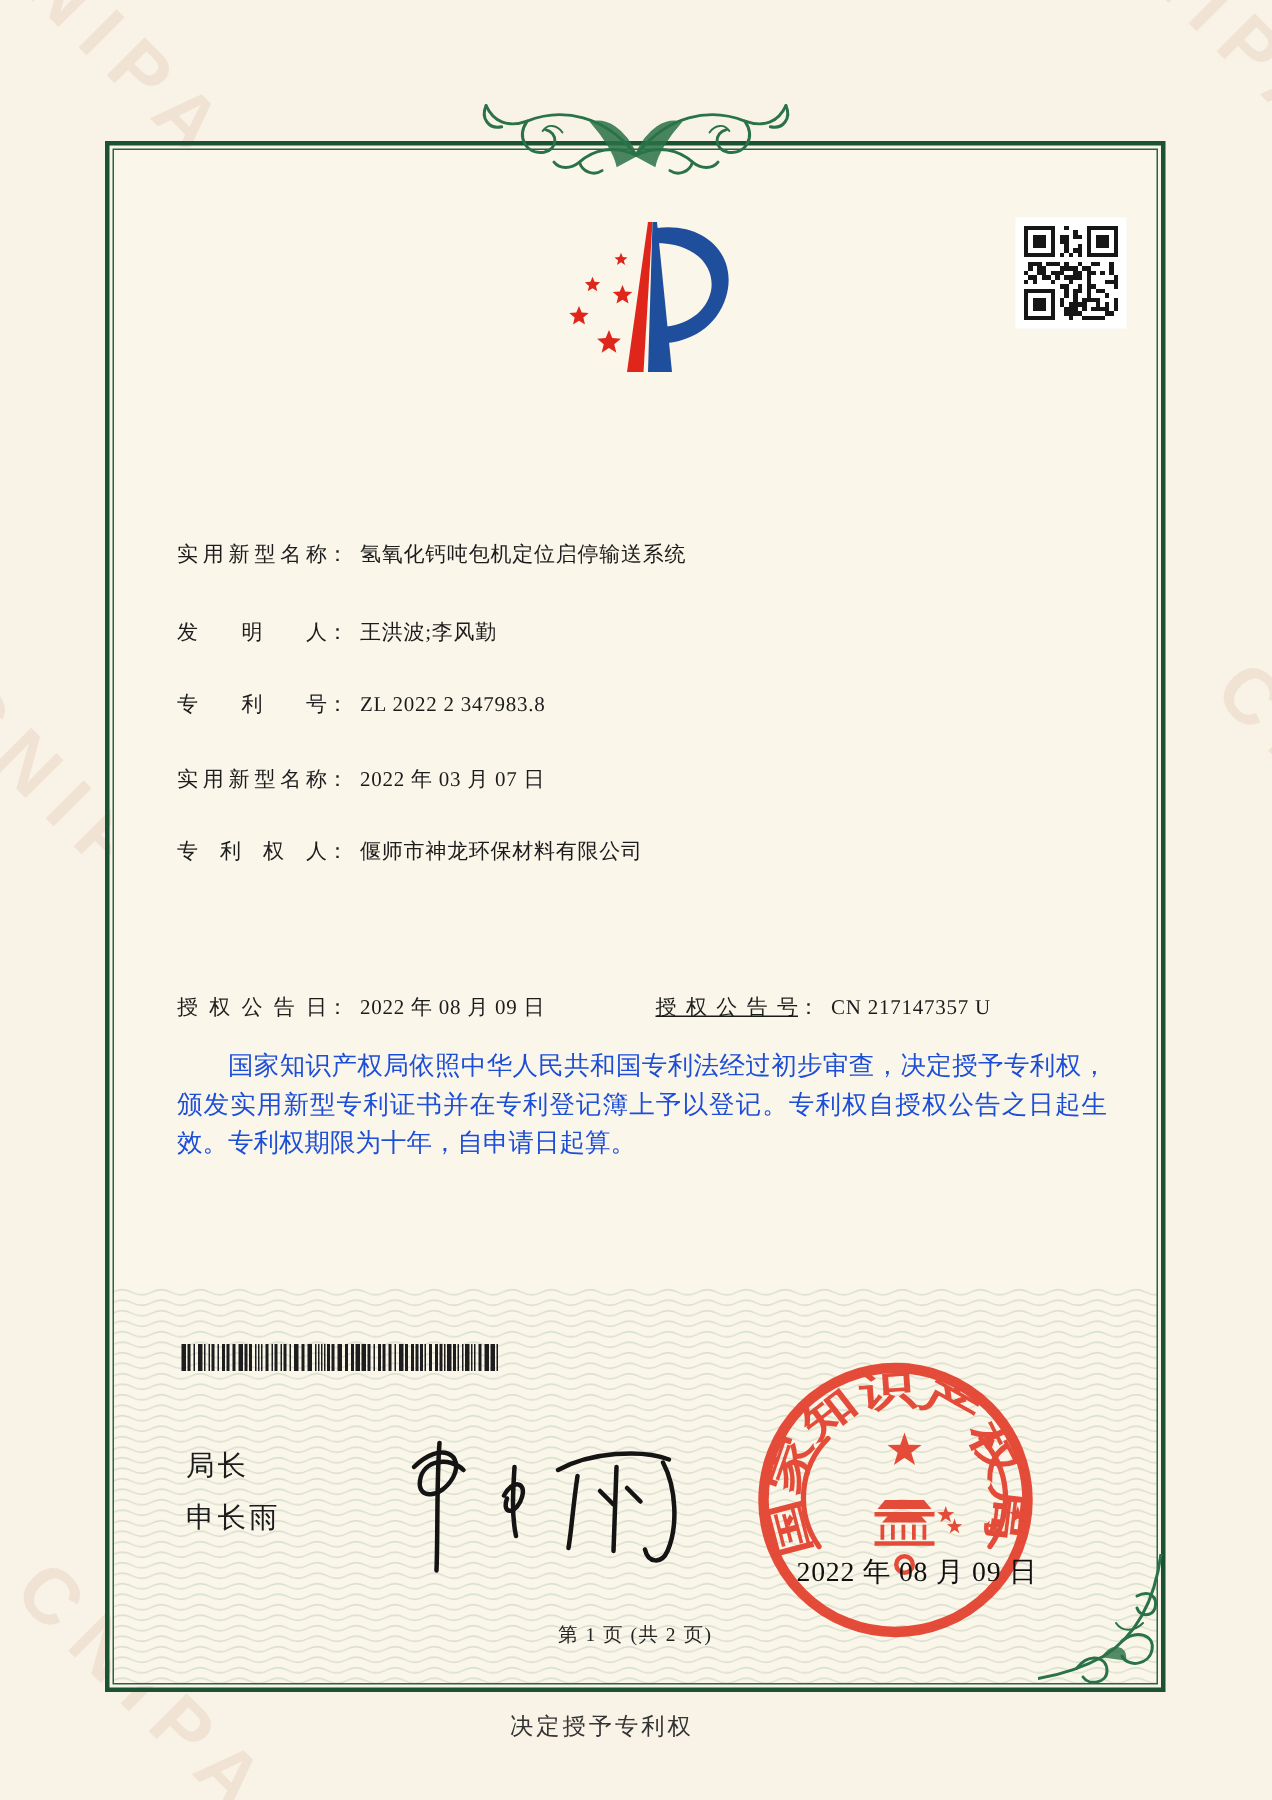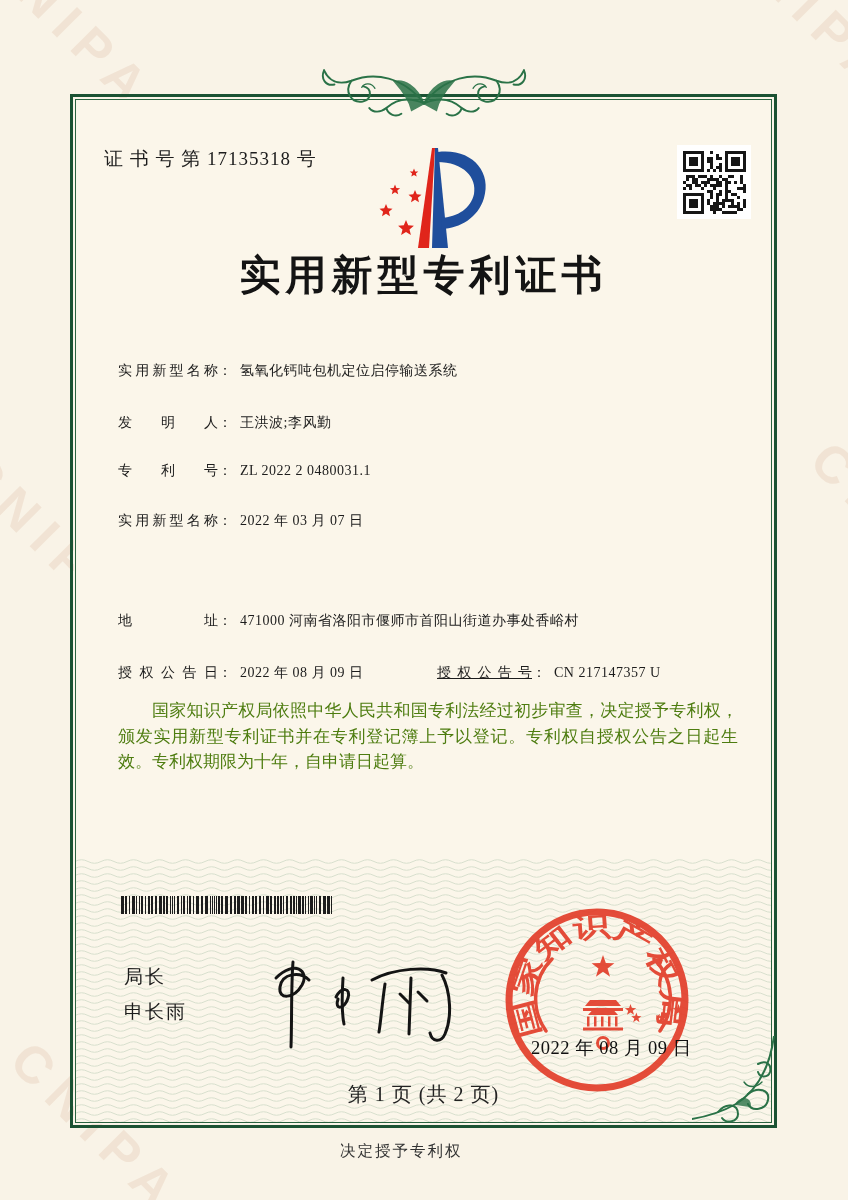--- a/index.html
+++ b/index.html
@@ -52,38 +52,38 @@
     display:inline-block;width:100px;
     text-align:justify;text-align-last:justify;
     vertical-align:top;
   }
   .fcolon{display:inline-block;vertical-align:top;}
   .fvalue{display:inline-block;margin-left:8px;vertical-align:top;letter-spacing:0.5px;}
   .grant2{position:absolute;left:319px;top:0;white-space:nowrap;}
   .grant2 .flabel{width:95px;text-decoration:underline;}
   .body-text{
     position:absolute;left:118px;top:698px;width:620px;
-    font-size:17px;line-height:25.5px;text-align:justify;color:#4d7c0f;
+    font-size:17px;line-height:25.5px;text-align:justify;color:#1d4ed8;
   }
   .body-text p{margin:0;text-indent:2em;}
   .barcode{
     position:absolute;left:121px;top:896px;width:216px;height:18px;
     display:flex;align-items:stretch;
   }
   .issuer-title{position:absolute;left:124px;top:964px;font-size:19px;letter-spacing:2px;}
   .issuer-name{position:absolute;left:124px;top:999px;font-size:19px;letter-spacing:2px;}
   .signature{position:absolute;left:248px;top:942px;width:215px;height:110px;}
   .seal{position:absolute;left:500px;top:903px;width:194px;height:194px;}
   .seal-date{
     position:absolute;left:531px;top:1035px;font-size:18.5px;letter-spacing:0.5px;
     color:#101010;white-space:nowrap;
   }
   .page-info{
     position:absolute;left:70px;top:1081px;width:707px;text-align:center;
-    font-size:20px;letter-spacing:1px;color:#222;
+    font-size:13px;letter-spacing:1px;color:#222;
   }
   .continuation{
     position:absolute;left:340px;top:1141px;font-size:15.5px;letter-spacing:2px;color:#333;
   }
   .ornament-top{position:absolute;left:305px;top:60px;width:238px;height:66px;}
   .ornament-corner{position:absolute;left:692px;top:1036px;width:86px;height:90px;}
 </style>
 </head>
 <body>
 
@@ -129,21 +129,20 @@
     <g stroke="#2a7247" fill="none" stroke-width="2" stroke-linecap="round">
       <path d="M82,0 C78,30 66,54 44,68 C28,77 12,81 0,83"></path>
       <path d="M56,58 C66,50 78,54 76,64 C74,74 60,76 56,68"></path>
       <path d="M26,76 C34,66 46,68 46,78 C46,86 34,88 30,82"></path>
       <path d="M66,28 C74,24 80,28 78,36 C76,42 68,42 66,36"></path>
       <path d="M70,46 C64,52 56,52 52,46" stroke-width="1.4"></path>
       <path d="M44,68 C50,60 58,62 58,70 Z" fill="#2a7247" opacity="0.8"></path>
     </g>
   </svg>
 
-  <div class="cert-no">证 书 号 第 17135318 号</div>
 
   <svg class="logo" viewBox="0 0 122 112" xmlns="http://www.w3.org/2000/svg">
     <polygon points="46,108 60,8 63,8 57,108" fill="#e0251b"></polygon>
     <polygon points="60,108 63,8 66,8 76,108" fill="#1f4e9c"></polygon>
     <path d="M66,12 C100,8 120,32 112,58 C106,78 88,88 70,89 L69,78 C86,77 99,68 102,54 C105,38 92,22 65,22 Z" fill="#1f4e9c"></path>
     <g fill="#e0251b">
       <polygon points="42,28.5 43.2,31.4 46.3,31.6 43.9,33.6 44.7,36.6 42,34.9 39.3,36.6 40.1,33.6 37.7,31.6 40.8,31.4"></polygon>
       <polygon points="23,44.5 24.4,47.9 28.1,48.2 25.3,50.6 26.2,54.2 23,52.2 19.8,54.2 20.7,50.6 17.9,48.2 21.6,47.9"></polygon>
       <polygon points="43,50 44.8,54.3 49.5,54.7 45.9,57.7 47,62.3 43,59.8 39,62.3 40.1,57.7 36.5,54.7 41.2,54.3"></polygon>
       <polygon points="14,64 15.8,68.3 20.5,68.7 16.9,71.7 18,76.3 14,73.8 10,76.3 11.1,71.7 7.5,68.7 12.2,68.3"></polygon>
@@ -368,36 +367,35 @@
         <rect x="18.5" y="60.5" width="3" height="3" fill="#161616"></rect>
         <rect x="30.5" y="60.5" width="3" height="3" fill="#161616"></rect>
         <rect x="39.5" y="60.5" width="3" height="3" fill="#161616"></rect>
         <rect x="42.5" y="60.5" width="3" height="3" fill="#161616"></rect>
         <rect x="45.5" y="60.5" width="3" height="3" fill="#161616"></rect>
         <rect x="48.5" y="60.5" width="3" height="3" fill="#161616"></rect>
         <rect x="51.5" y="60.5" width="3" height="3" fill="#161616"></rect>
       </svg>
   </div>
 
-  <div class="title">实用新型专利证书</div>
 
   <div class="fieldrow" style="top:357px;">
     <span class="flabel">实用新型名称</span><span class="fcolon">：</span><span class="fvalue">氢氧化钙吨包机定位启停输送系统</span>
   </div>
   <div class="fieldrow" style="top:409px;">
     <span class="flabel">发明人</span><span class="fcolon">：</span><span class="fvalue">王洪波;李风勤</span>
   </div>
   <div class="fieldrow" style="top:457px;">
-    <span class="flabel">专利号</span><span class="fcolon">：</span><span class="fvalue">ZL 2022 2 0480031.1</span>
+    <span class="flabel">专利号</span><span class="fcolon">：</span><span class="fvalue">ZL 2022 2 347983.8</span>
   </div>
   <div class="fieldrow" style="top:507px;">
     <span class="flabel">实用新型名称</span><span class="fcolon">：</span><span class="fvalue">2022 年 03 月 07 日</span>
   </div>
-  <div class="fieldrow" style="top:607px;">
-    <span class="flabel">地址</span><span class="fcolon">：</span><span class="fvalue">471000 河南省洛阳市偃师市首阳山街道办事处香峪村</span>
+  <div class="fieldrow" style="top:555px;">
+    <span class="flabel">专利权人</span><span class="fcolon">：</span><span class="fvalue">偃师市神龙环保材料有限公司</span>
   </div>
   <div class="fieldrow" style="top:659px;width:620px;">
     <span class="flabel">授权公告日</span><span class="fcolon">：</span><span class="fvalue">2022 年 08 月 09 日</span>
     <span class="grant2">
       <span class="flabel">授权公告号</span><span class="fcolon">：</span><span class="fvalue">CN 217147357 U</span>
     </span>
   </div>
 
   <div class="body-text">
     <p>国家知识产权局依照中华人民共和国专利法经过初步审查，决定授予专利权，颁发实用新型专利证书并在专利登记簿上予以登记。专利权自授权公告之日起生效。专利权期限为十年，自申请日起算。</p>

